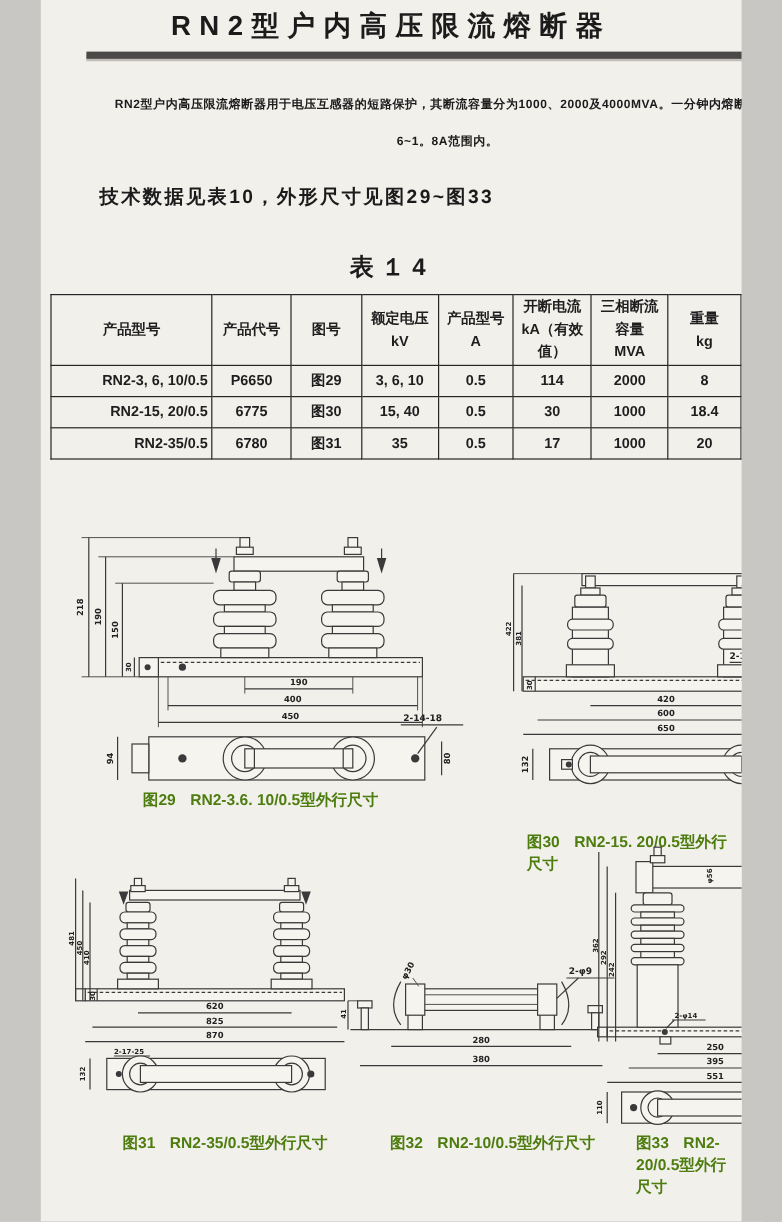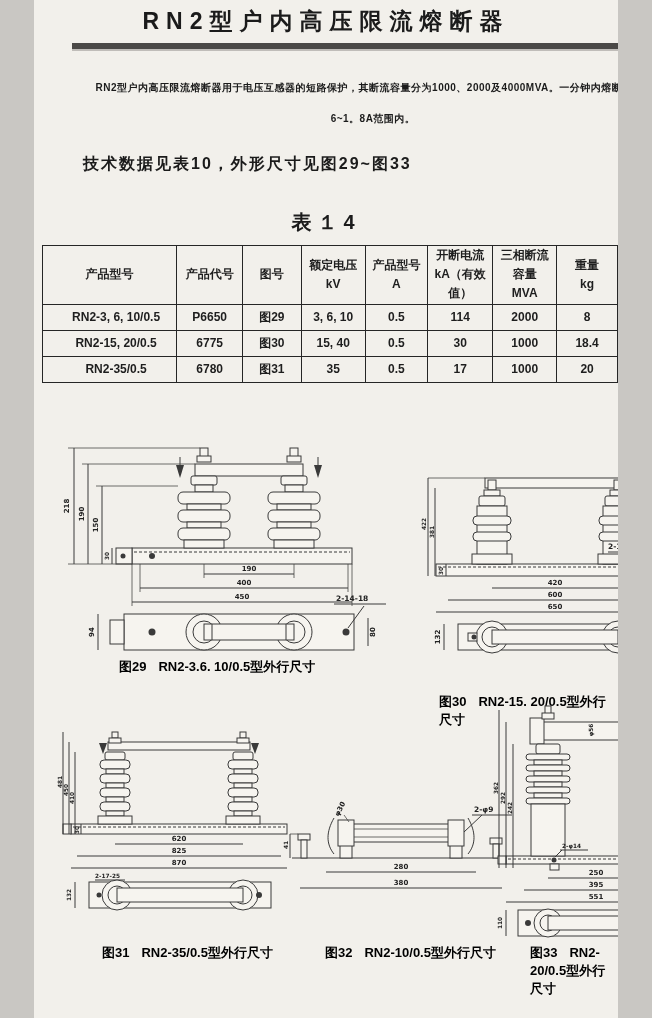--- a/index.html
+++ b/index.html
@@ -13,31 +13,31 @@
   .intro{position:absolute;top:72px;left:40px;width:598px;font-size:10px;font-weight:600;
          line-height:31px;text-indent:2em;letter-spacing:.5px;margin:0;text-align:center;}
   .note{position:absolute;top:143px;left:38px;font-size:16px;font-weight:bold;letter-spacing:2px;margin:11px;}
   .tbl-title{position:absolute;top:209px;left:0;right:0;text-align:center;
              font-size:20px;font-weight:bold;letter-spacing:6px;}
   table{position:absolute;top:245px;left:8px;border-collapse:collapse;table-layout:fixed;}
   th,td{border:1.6px solid #262626;font-size:12px;padding:0 3px;text-align:center;color:#1e1e1e;}
   th{height:48px;font-weight:bold;vertical-align:middle;}
   th .h2{display:block;line-height:1.6;font-weight:bold;}
   td{height:25px;font-weight:600;}
-  td.model{text-align:center;padding-left:16px;}
+  td.model{text-align:right;padding-left:16px;}
   svg{position:absolute;overflow:visible;}
   .ln{stroke:#3a3a3a;stroke-width:1;fill:none;}
   .t{stroke:#4a4a48;stroke-width:.8;fill:none;}
   .dsh{stroke-dasharray:3 2;}
   .fl{fill:#3a3a3a;stroke:none;}
   .wh{fill:#f6f4ef;stroke:#3a3a3a;stroke-width:1;}
   text.dim{font-family:"DejaVu Sans",sans-serif;font-size:7px;font-weight:bold;fill:#222;}
   text.dims{font-size:5.8px;}
   text.lead{font-size:7.5px;}
-  .cap{position:absolute;font-size:13px;font-weight:bold;color:#000000;}
+  .cap{position:absolute;font-size:13px;font-weight:bold;color:#4d7c0f;}
   .cap .lbl{margin-right:12px;}
 </style>
 </head>
 <body>
 
 <div class="page">
 
   <div class="title">RN2型户内高压限流熔断器</div>
   <div class="rule"></div>
   <div class="mark" style="left:627px;top:2px;width:17px;height:7px;"></div>

